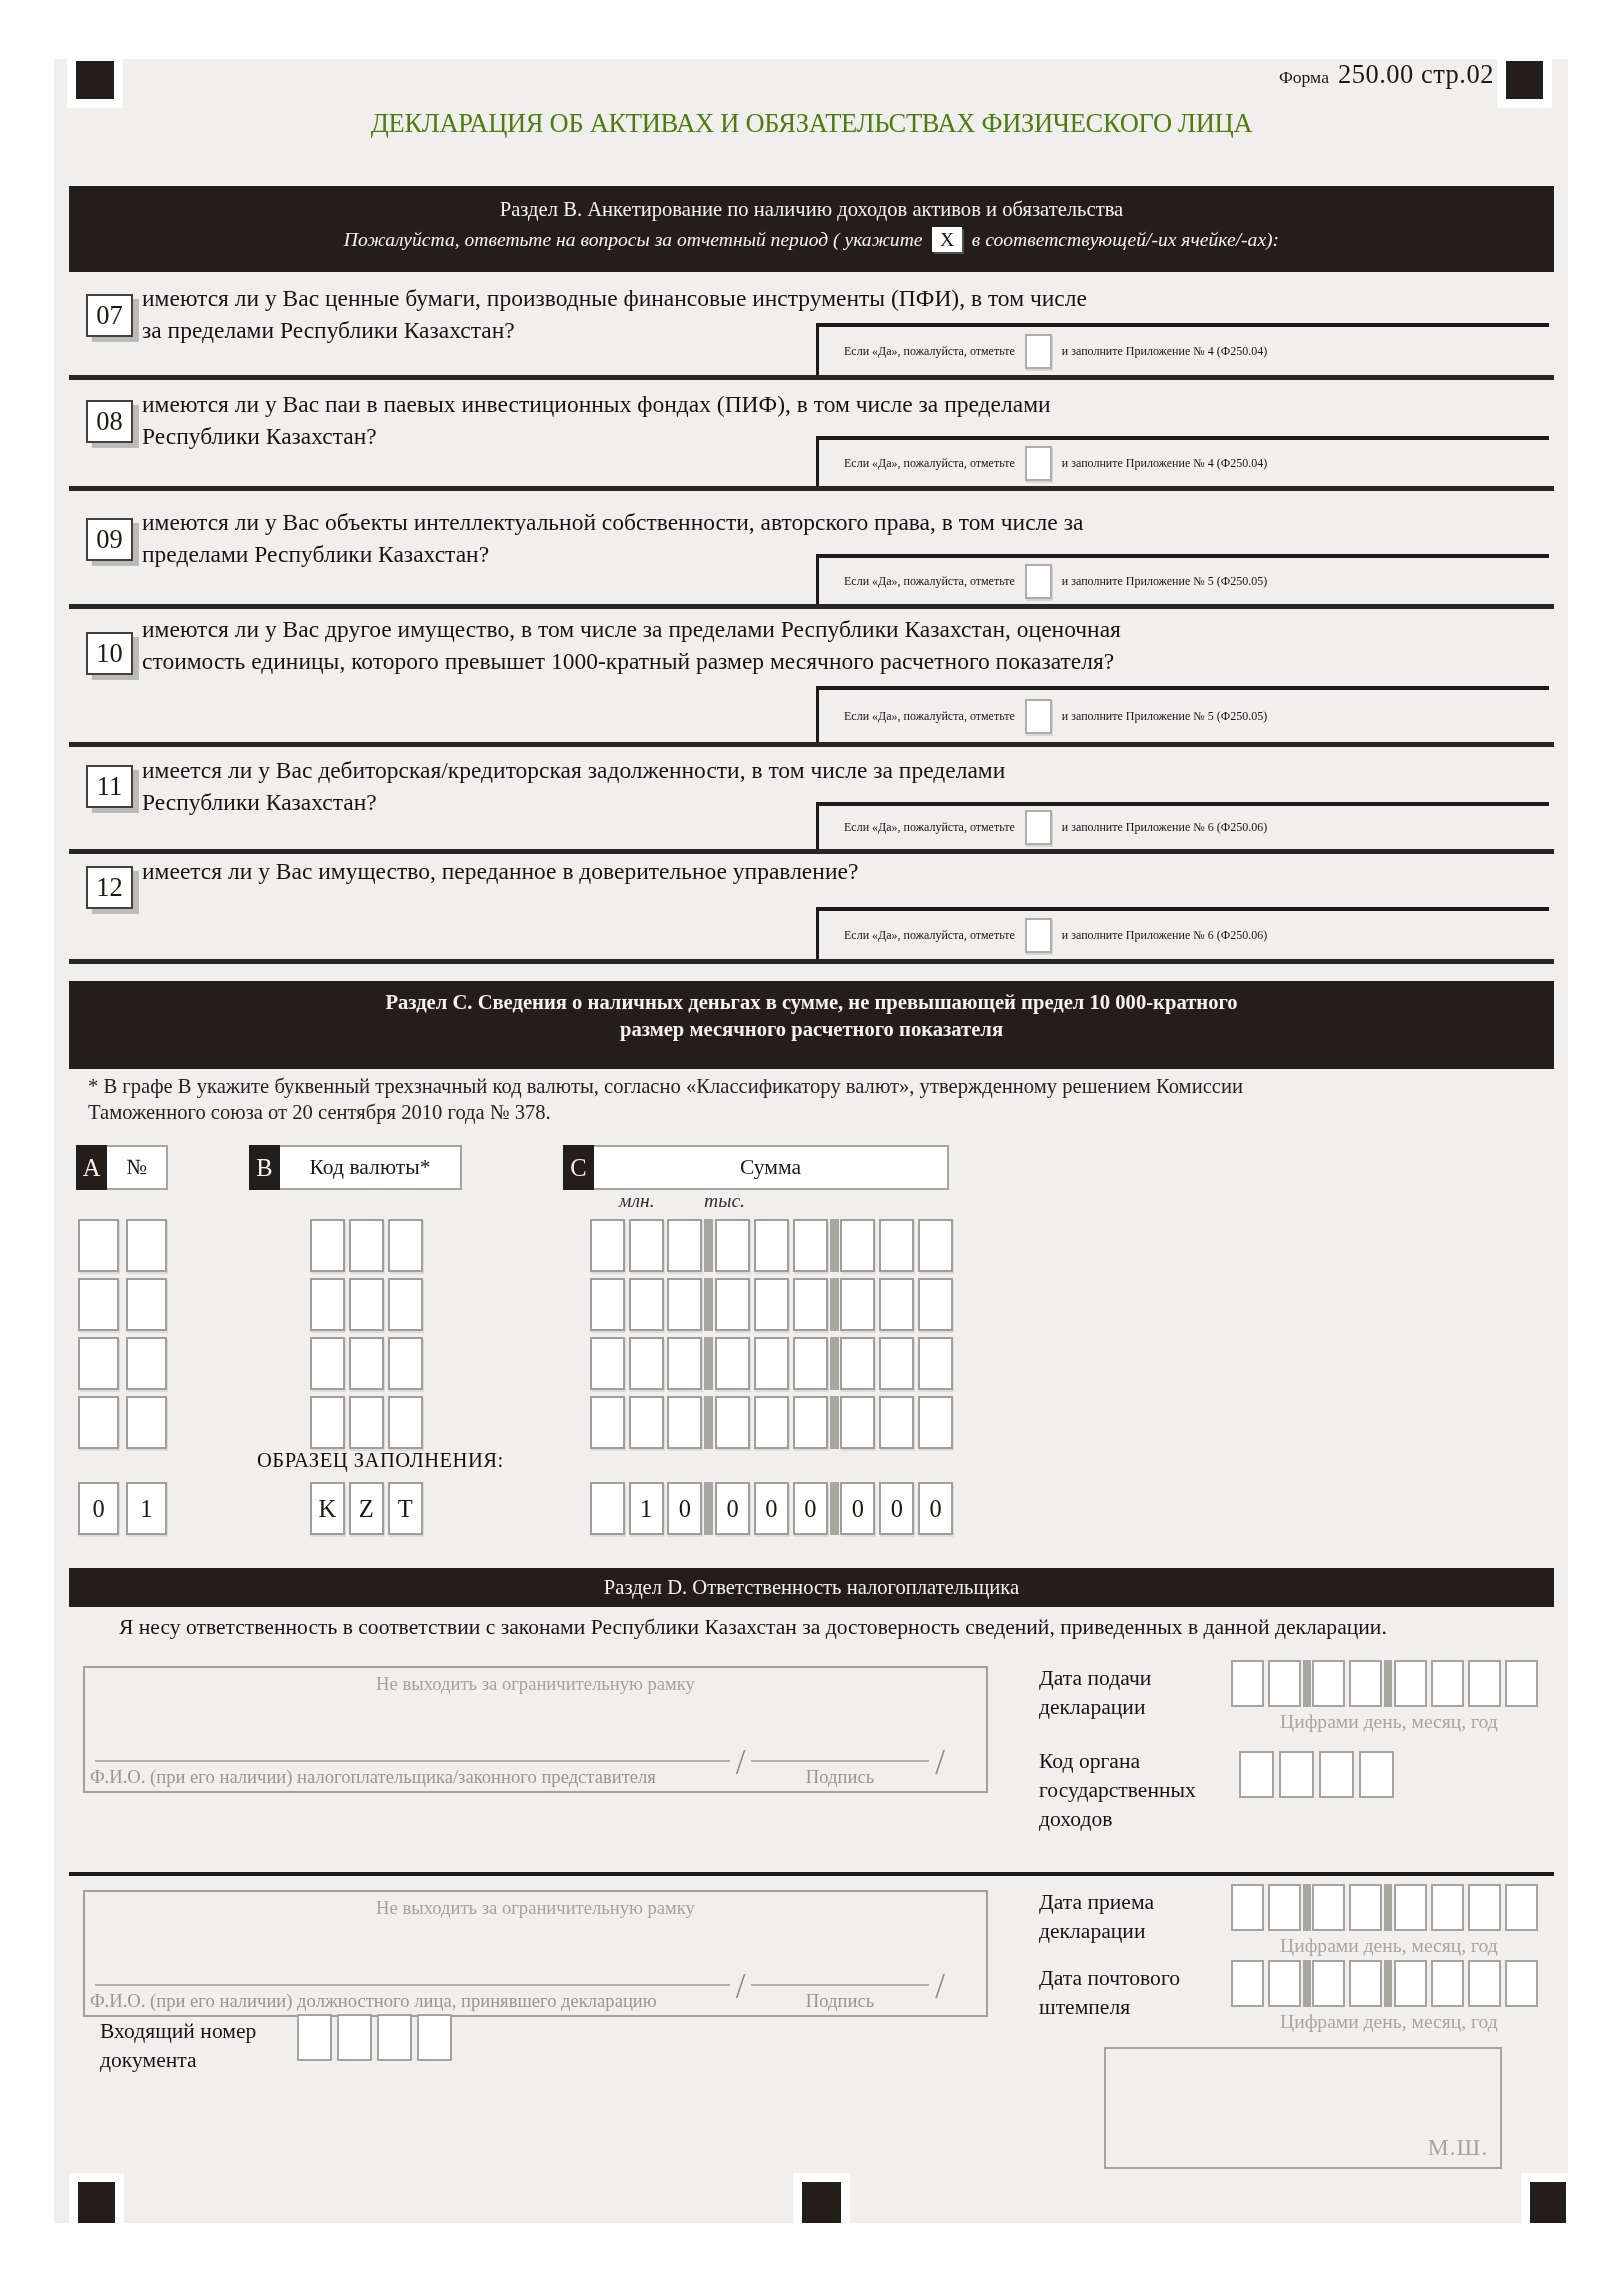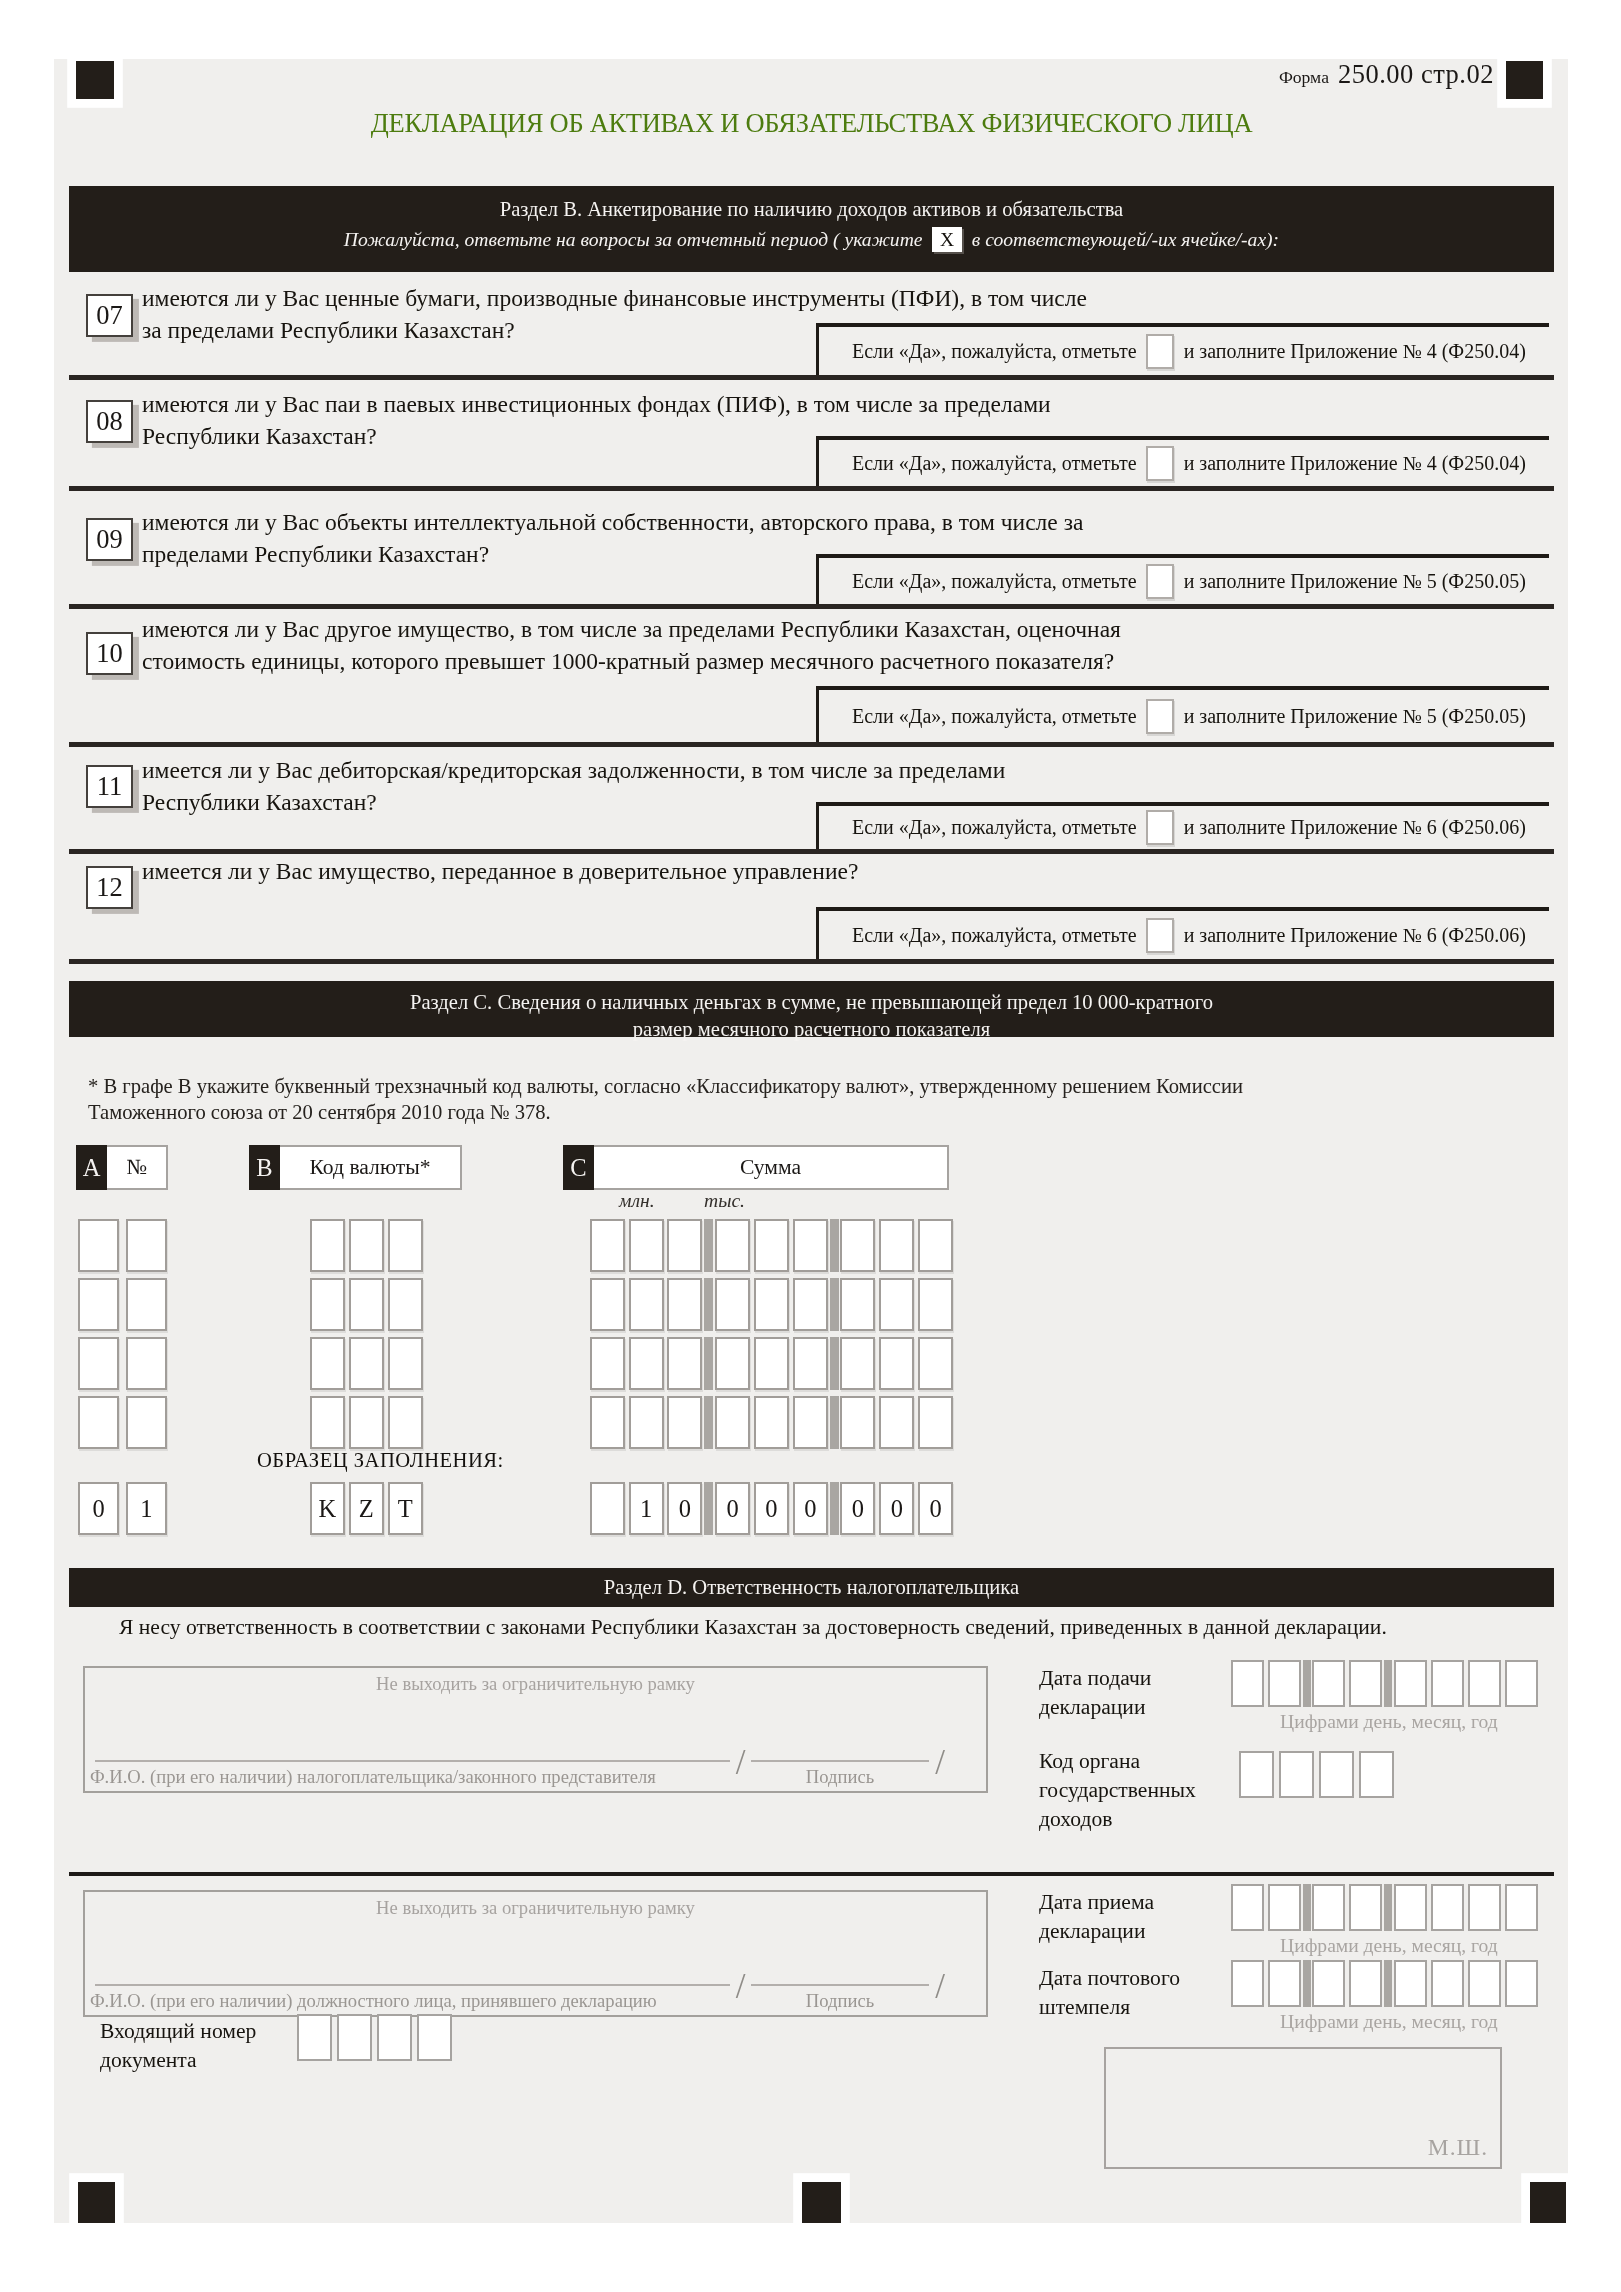--- a/index.html
+++ b/index.html
@@ -16,21 +16,21 @@
   .bar{position:absolute;left:69px;width:1485px;background:#231e19;color:#f5f3f1;text-align:center;}
   .bar .l1{font-size:20.6px;}
   .bar .l2{font-size:19.6px;font-style:italic;}
   .xchip{display:inline-block;background:#ffffff;color:#16130f;font-style:normal;
          font-size:19.6px;padding:1px 7.8px;margin:0 9.8px;line-height:23.5px;box-shadow:2px 2px 0 #55504b;}
   .qnum{position:absolute;left:86px;width:43px;height:39px;background:#ffffff;
         border:2px solid #44403c;box-shadow:5.9px 4.9px 0 #bdb9b5;
         font-size:26.5px;text-align:center;line-height:39px;}
   .qtext{position:absolute;left:142px;font-size:23.5px;line-height:32px;white-space:nowrap;color:#17140f;}
   .qnote{position:absolute;left:816px;width:733px;border-top:4.9px solid #1e1a16;border-left:3.9px solid #1e1a16;
-         display:flex;align-items:center;font-size:20px;padding-left:33px;box-sizing:border-box;color:#17140f;}
+         display:flex;align-items:center;font-size:12px;padding-left:25px;box-sizing:border-box;color:#17140f;}
   .chk{display:inline-block;width:23.5px;height:31px;background:#ffffff;border:2px solid #b0aca8;
        margin:0 9.8px;flex:0 0 auto;box-shadow:1px 2px 0 rgba(0,0,0,0.10);}
   .rule{position:absolute;left:69px;width:1485px;height:4.9px;background:#2a2522;}
   .footnote{position:absolute;left:88px;top:1074px;width:1411px;font-size:20.6px;line-height:25.5px;color:#26221e;}
   .hgroup{position:absolute;display:flex;height:45px;top:1145px;}
   .hletter{width:31px;background:#231e19;color:#f5f3f1;font-size:24.5px;
            display:flex;align-items:center;justify-content:center;}
   .hbox{background:#ffffff;border:2px solid #a6a3a0;border-left:none;box-sizing:border-box;
         display:flex;align-items:center;justify-content:center;font-size:21.6px;}
   .unitlbl{position:absolute;top:1190px;font-size:19.6px;font-style:italic;color:#34302c;}
@@ -170,21 +170,21 @@
     <div></div>
   </div>
   <div class="qnote" style="top:907px;height:52px;">
     <span>Если «Да», пожалуйста, отметьте</span>
     <span class="chk"></span>
     <span>и заполните Приложение № 6 (Ф250.06)</span>
   </div>
   <div class="rule" style="top:959px;"></div>
 </div>
 
-<div class="bar" style="top:981px;height:56px;">
+<div class="bar" style="top:981px;height:88px;font-weight:bold;">
   <div class="l1" style="margin-top:9.8px;">Раздел С. Сведения о наличных деньгах в сумме, не превышающей предел 10 000-кратного</div>
   <div class="l1" style="margin-top:3.9px;">размер месячного расчетного показателя</div>
 </div>
 
 <div class="footnote">
   <div>* В графе В укажите буквенный трехзначный код валюты, согласно «Классификатору валют», утвержденному решением Комиссии</div>
   <div>Таможенного союза от 20 сентября 2010 года № 378.</div>
 </div>
 
 <div class="hgroup" style="left:76px;">

